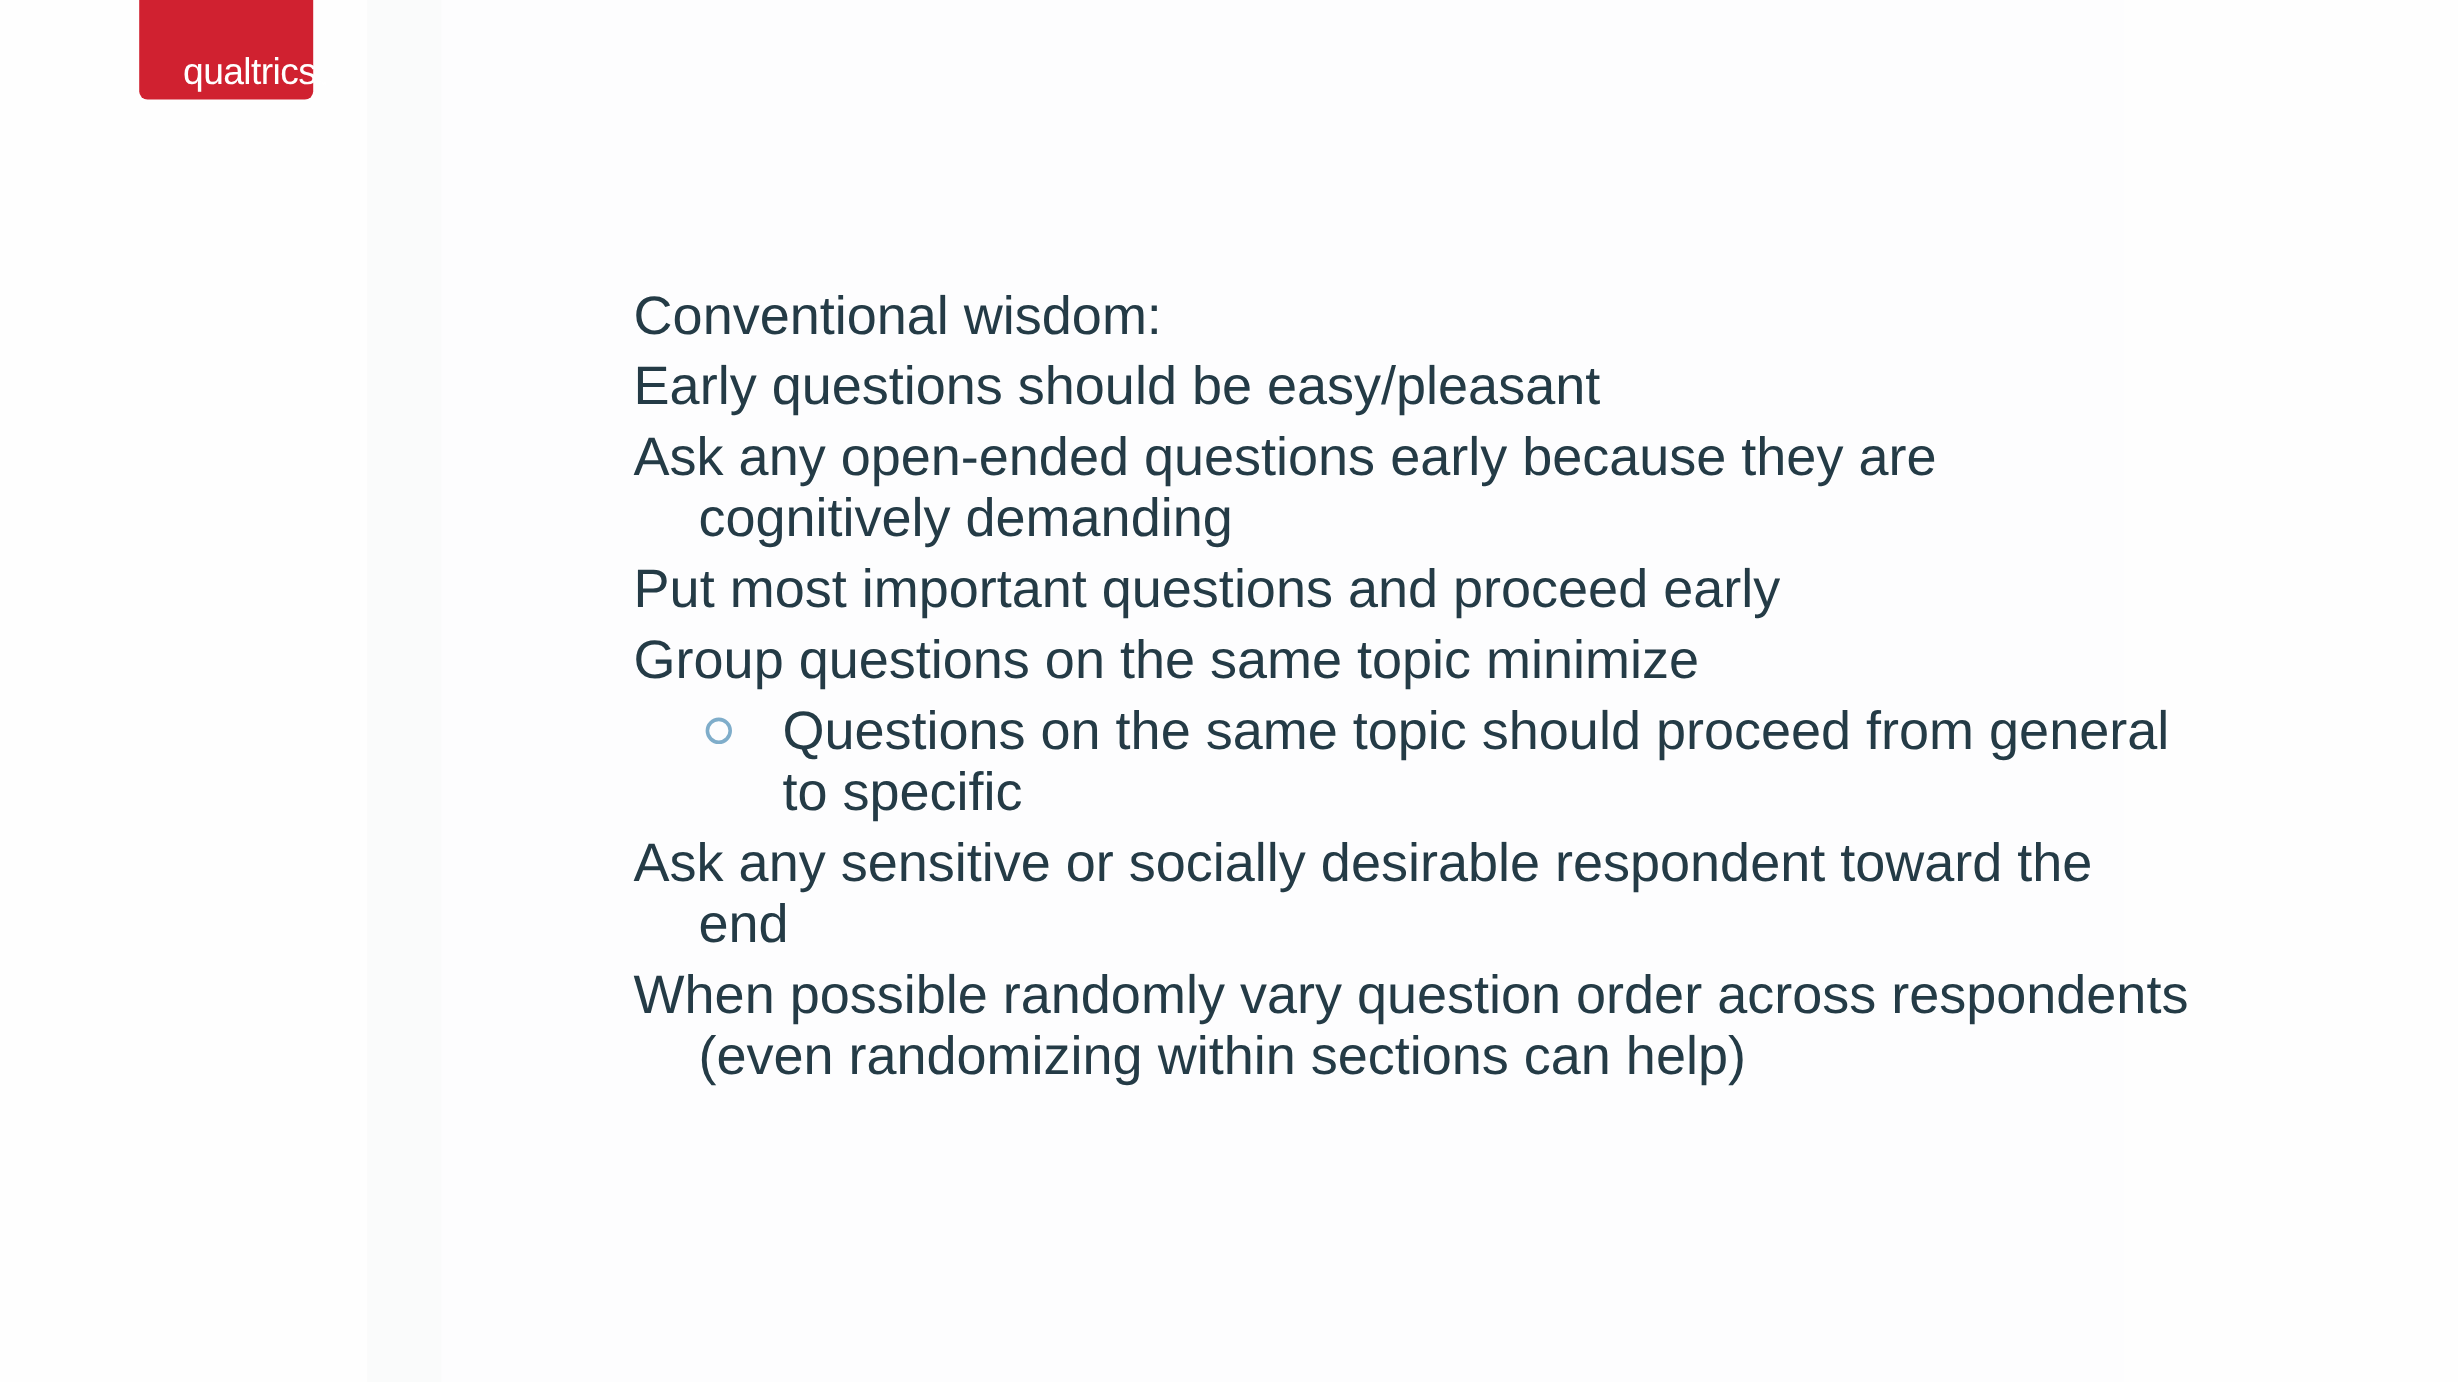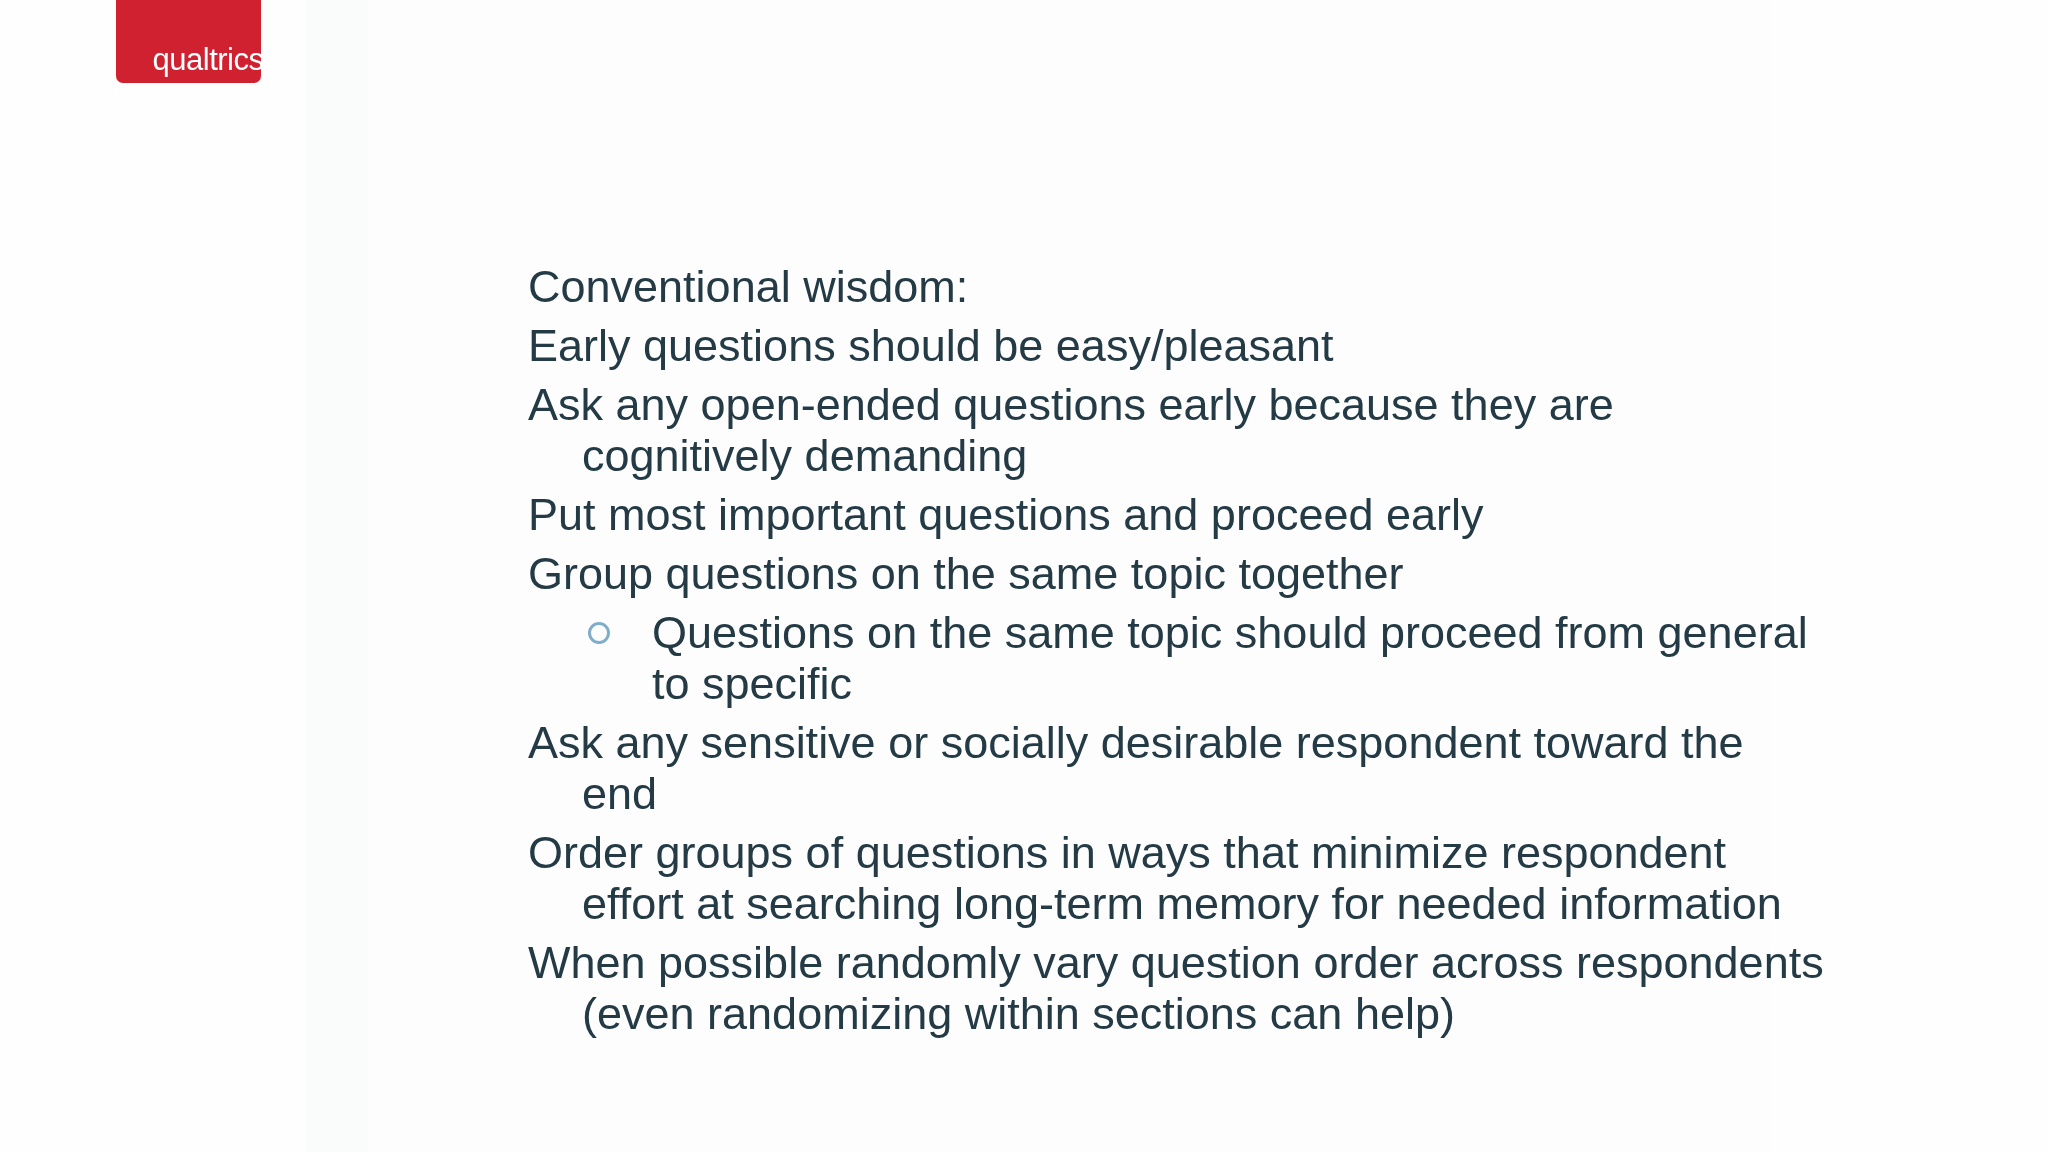--- a/index.html
+++ b/index.html
@@ -67,21 +67,20 @@
     white-space: nowrap;
   }
 
   .bullet-list {
     position: absolute;
     left: 528px;
     top: 237px;
     width: 1300px;
     font-size: 45px;
     line-height: 51px;
-    margin-top: 24px;
   }
   .item {
     margin: 0 0 8px 0;
   }
   .item.l1 {
     padding-left: 54px;
     text-indent: -54px;
   }
   .item.l2 {
     padding-left: 124px;
@@ -114,20 +113,19 @@
     <span class="logo-wordmark">qualtrics</span>
     <span class="logo-tm">™</span>
   </div>
 
 
   <div class="bullet-list" id="bullet-list">
       <div class="item l1"><span>Conventional wisdom:</span></div>
       <div class="item l1"><span>Early questions should be easy/pleasant</span></div>
       <div class="item l1"><span>Ask any open-ended questions early because they are cognitively demanding</span></div>
       <div class="item l1"><span>Put most important questions and proceed early</span></div>
-      <div class="item l1"><span>Group questions on the same topic together</span></div>
+      <div class="item l1"><span>Group questions on the same topic minimize</span></div>
       <div class="item l2"><span class="bullet-cell"><span class="circle-bullet"></span></span><span>Questions on the same topic should proceed from general to specific</span></div>
       <div class="item l1"><span>Ask any sensitive or socially desirable respondent toward the end</span></div>
-      <div class="item l1"><span>Order groups of questions in ways that minimize respondent effort at searching long-term memory for needed information</span></div>
       <div class="item l1"><span>When possible randomly vary question order across respondents (even randomizing within sections can help)</span></div>
     </div>
 
 </div>
 
 </body></html>

